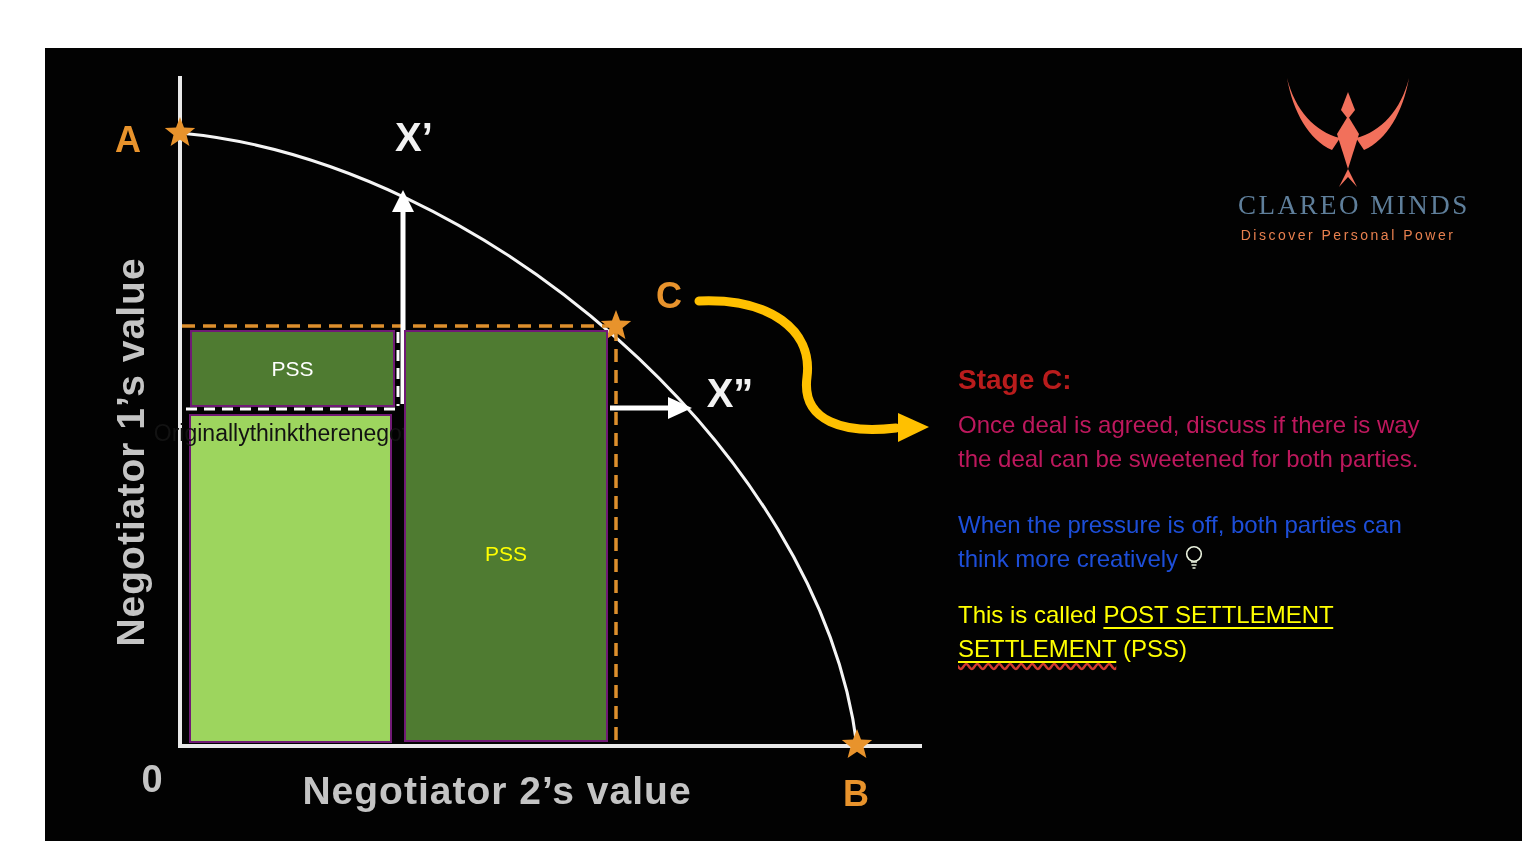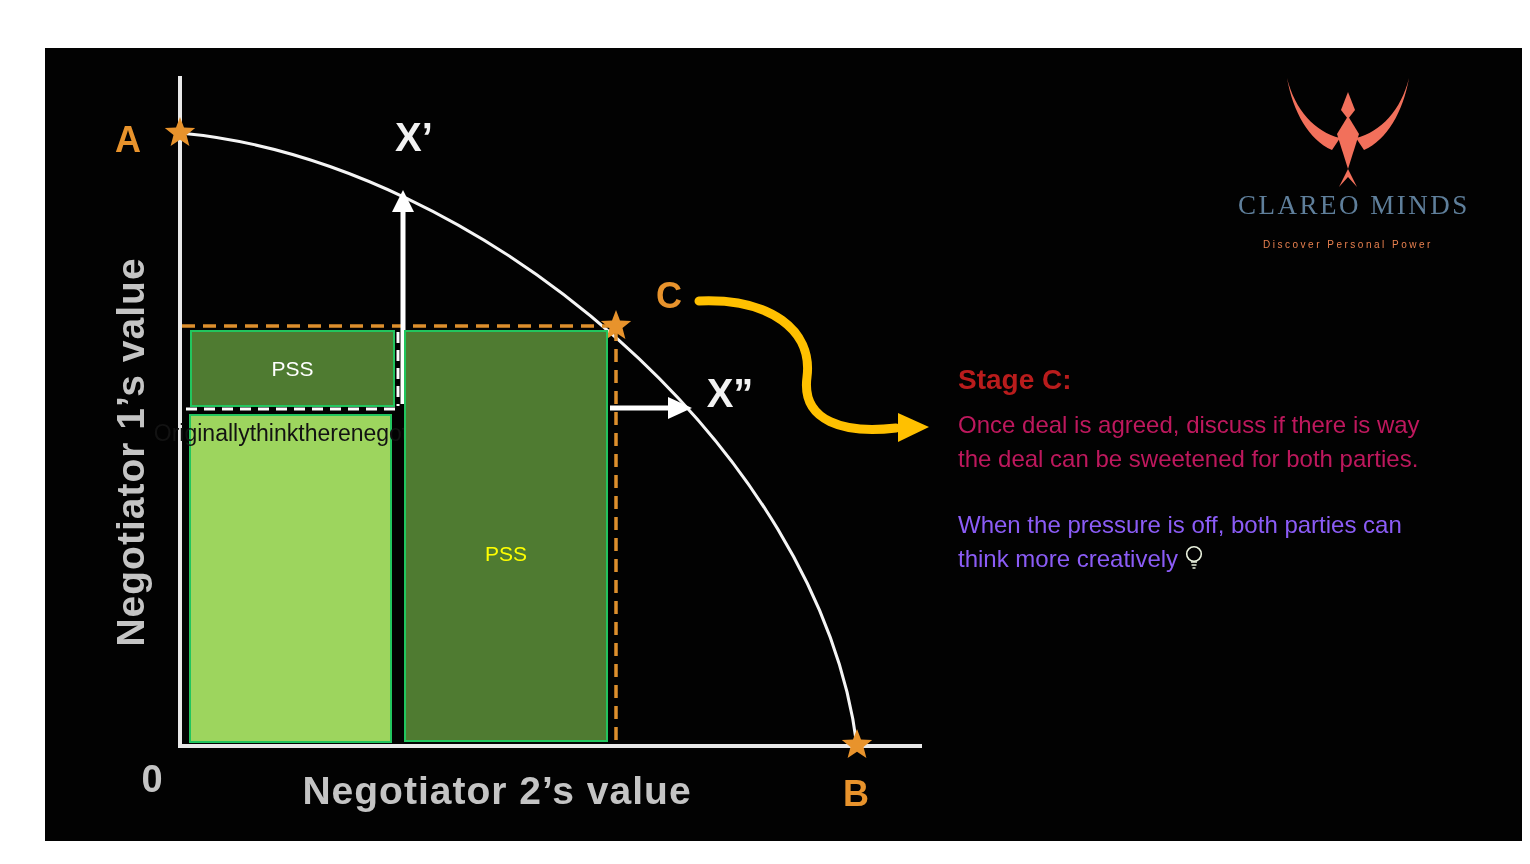--- a/index.html
+++ b/index.html
@@ -22,49 +22,49 @@
   .origin-label { left:152px; top:779px; color:#C4C4C4; font-weight:bold; font-size:38px; }
 
   .pt-label { color:#E8932C; font-weight:bold; font-size:36px; }
   .pt-a { left:128px; top:140px; }
   .pt-b { left:856px; top:794px; }
   .pt-c { left:669px; top:296px; }
   .x-mark { color:#F2F2F2; font-weight:bold; font-size:40px; }
   .x-prime { left:414px; top:137px; }
   .x-dprime { left:730px; top:393px; }
 
-  .box { position:absolute; border:2px solid #22c55e; box-sizing:border-box; display:flex; align-items:center; justify-content:center;text-align:right; }
+  .box { position:absolute; border:2px solid #701a75; box-sizing:border-box; display:flex; align-items:center; justify-content:center;text-align:right; }
   .box-pss-top { left:190px; top:330px; width:205px; height:77px; background:#4F7B31; }
   .box-pss-top span { color:#FFFFFF; font-size:21px; }
   .box-original {
     left:189px; top:414px; width:203px; height:329px; background:#9DD55E;
     flex-direction:row; align-items:flex-start; padding-left:36px;
   }
   .box-original span { display:block; color:#121212; font-size:23px; line-height:34px; }
   .box-pss-mid { left:404px; top:330px; width:204px; height:412px; background:#4F7B31; padding-top:36px; }
   .box-pss-mid span { color:#FFFF00; font-size:21px; }
 
   .annotation { position:absolute; left:958px; top:364px; width:490px; }
   .annotation .heading { color:#b91c1c; font-weight:bold; font-size:28px; margin:0 0 12px 0; }
   .annotation p { margin:0; font-size:24px; line-height:34px; }
   .annotation .para-white { color:#be185d; width:465px; margin-bottom:32px; }
-  .annotation .para-green { color:#8b5cf6; width:455px; margin-bottom:18px; }
+  .annotation .para-green { color:#1d4ed8; width:455px; margin-bottom:18px; }
   .annotation .para-yellow { color:#FFFF00; width:400px; }
   .u { text-decoration:underline; text-underline-offset:4px; }
   .squiggle { text-decoration:underline wavy #D23B2F; text-decoration-skip-ink:none; text-underline-offset:6px; }
   .bulb { display:inline-block; vertical-align:-4px; margin-left:6px; }
 
   .logo { position:absolute; left:1238px; top:76px; width:220px; text-align:center; }
   .logo .bird { display:block; margin:0 auto; }
   .logo .brand {
     font-family:"Liberation Serif", serif; font-size:27px; letter-spacing:2.5px;
     color:#5F7F9B; margin-top:2px; white-space:nowrap;
   }
   .logo .tagline {
-    font-size:10px; letter-spacing:2.5px; color:#E8804F; margin-top:18px; white-space:nowrap;
+    font-size:14px; letter-spacing:2.5px; color:#E8804F; margin-top:6px; white-space:nowrap;
   }
 </style>
 </head>
 <body>
 
 <div class="page">
 
   <div class="slide"></div>
 
   <svg class="overlay-svg" viewBox="0 0 1530 864">
@@ -117,20 +117,21 @@
     <span>PSS</span>
   </div>
 
   <div class="annotation">
     <div class="heading">Stage C:</div>
     <p class="para-white">Once deal is agreed, discuss if there is way the deal can be sweetened for both parties.</p>
     <p class="para-green"><span>When the pressure is off, both parties can think more creatively</span><span class="bulb"><svg width="20" height="27" viewBox="0 0 20 27">
             <circle cx="10" cy="10" r="7.3" fill="none" stroke="#E9F1DD" stroke-width="1.6"></circle>
             <path d="M7 18 L13 18 M7.5 21 L12.5 21 M8.5 24 L11.5 24" stroke="#E9F1DD" stroke-width="1.4" fill="none"></path>
           </svg></span></p>
+    <p class="para-yellow"><span>This is called</span> <span class="u">POST SETTLEMENT</span> <span class="u"><span class="squiggle">SETTLEMENT</span></span> <span>(PSS)</span></p>
   </div>
 
   <div class="logo">
     <svg class="bird" width="126" height="112" viewBox="0 0 126 112">
       <path d="M 2 2 C 10 34, 30 56, 55 62 L 47 74 C 24 64, 8 36, 2 2 Z" fill="#F2705B"></path>
       <path d="M 124 2 C 116 34, 96 56, 71 62 L 79 74 C 102 64, 118 36, 124 2 Z" fill="#F2705B"></path>
       <path d="M 63 16 L 70 34 L 63 43 L 56 34 Z" fill="#F2705B"></path>
       <path d="M 63 40 L 74 58 L 63 93 L 52 58 Z" fill="#F2705B"></path>
       <path d="M 63 93 L 72 111 L 63 101 L 54 111 Z" fill="#F2705B"></path>
     </svg>

